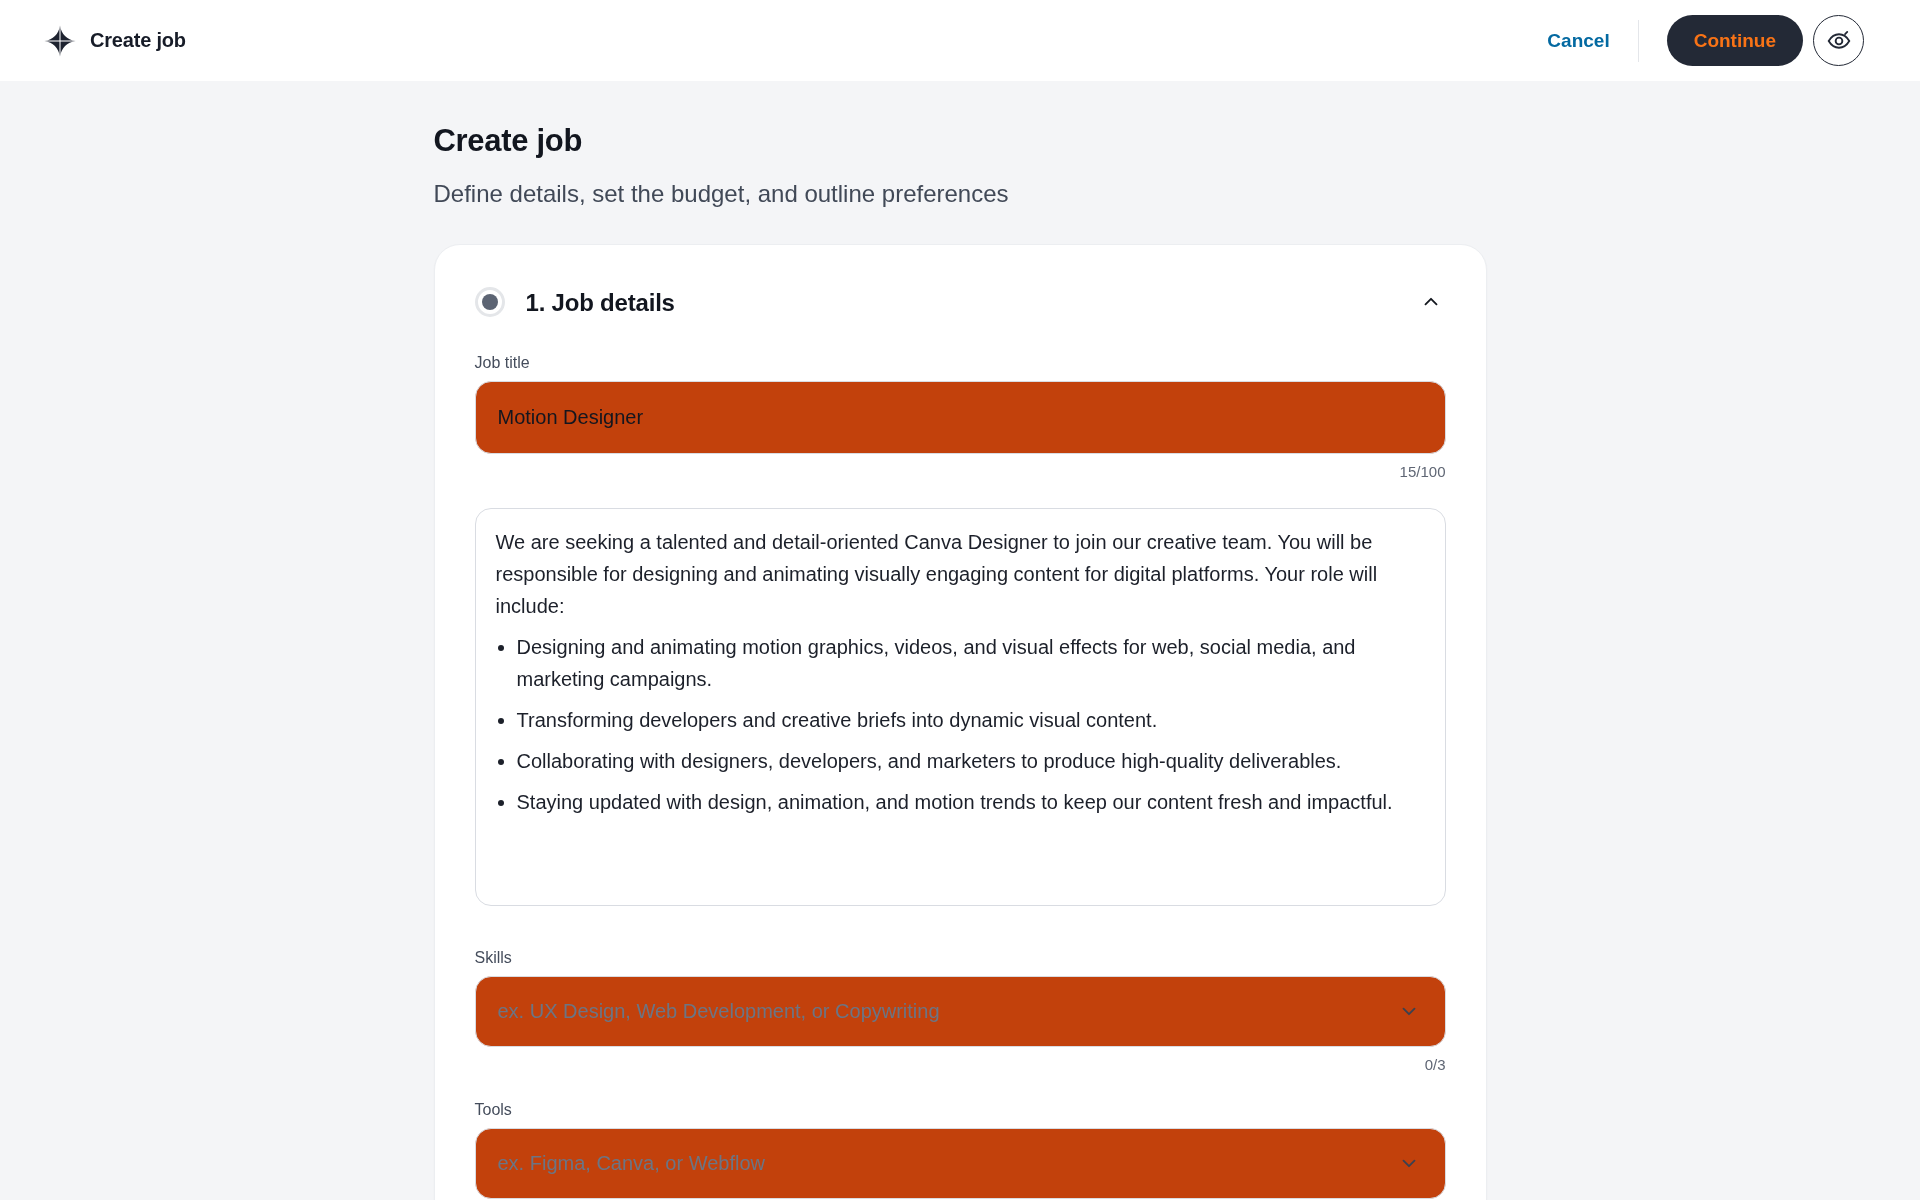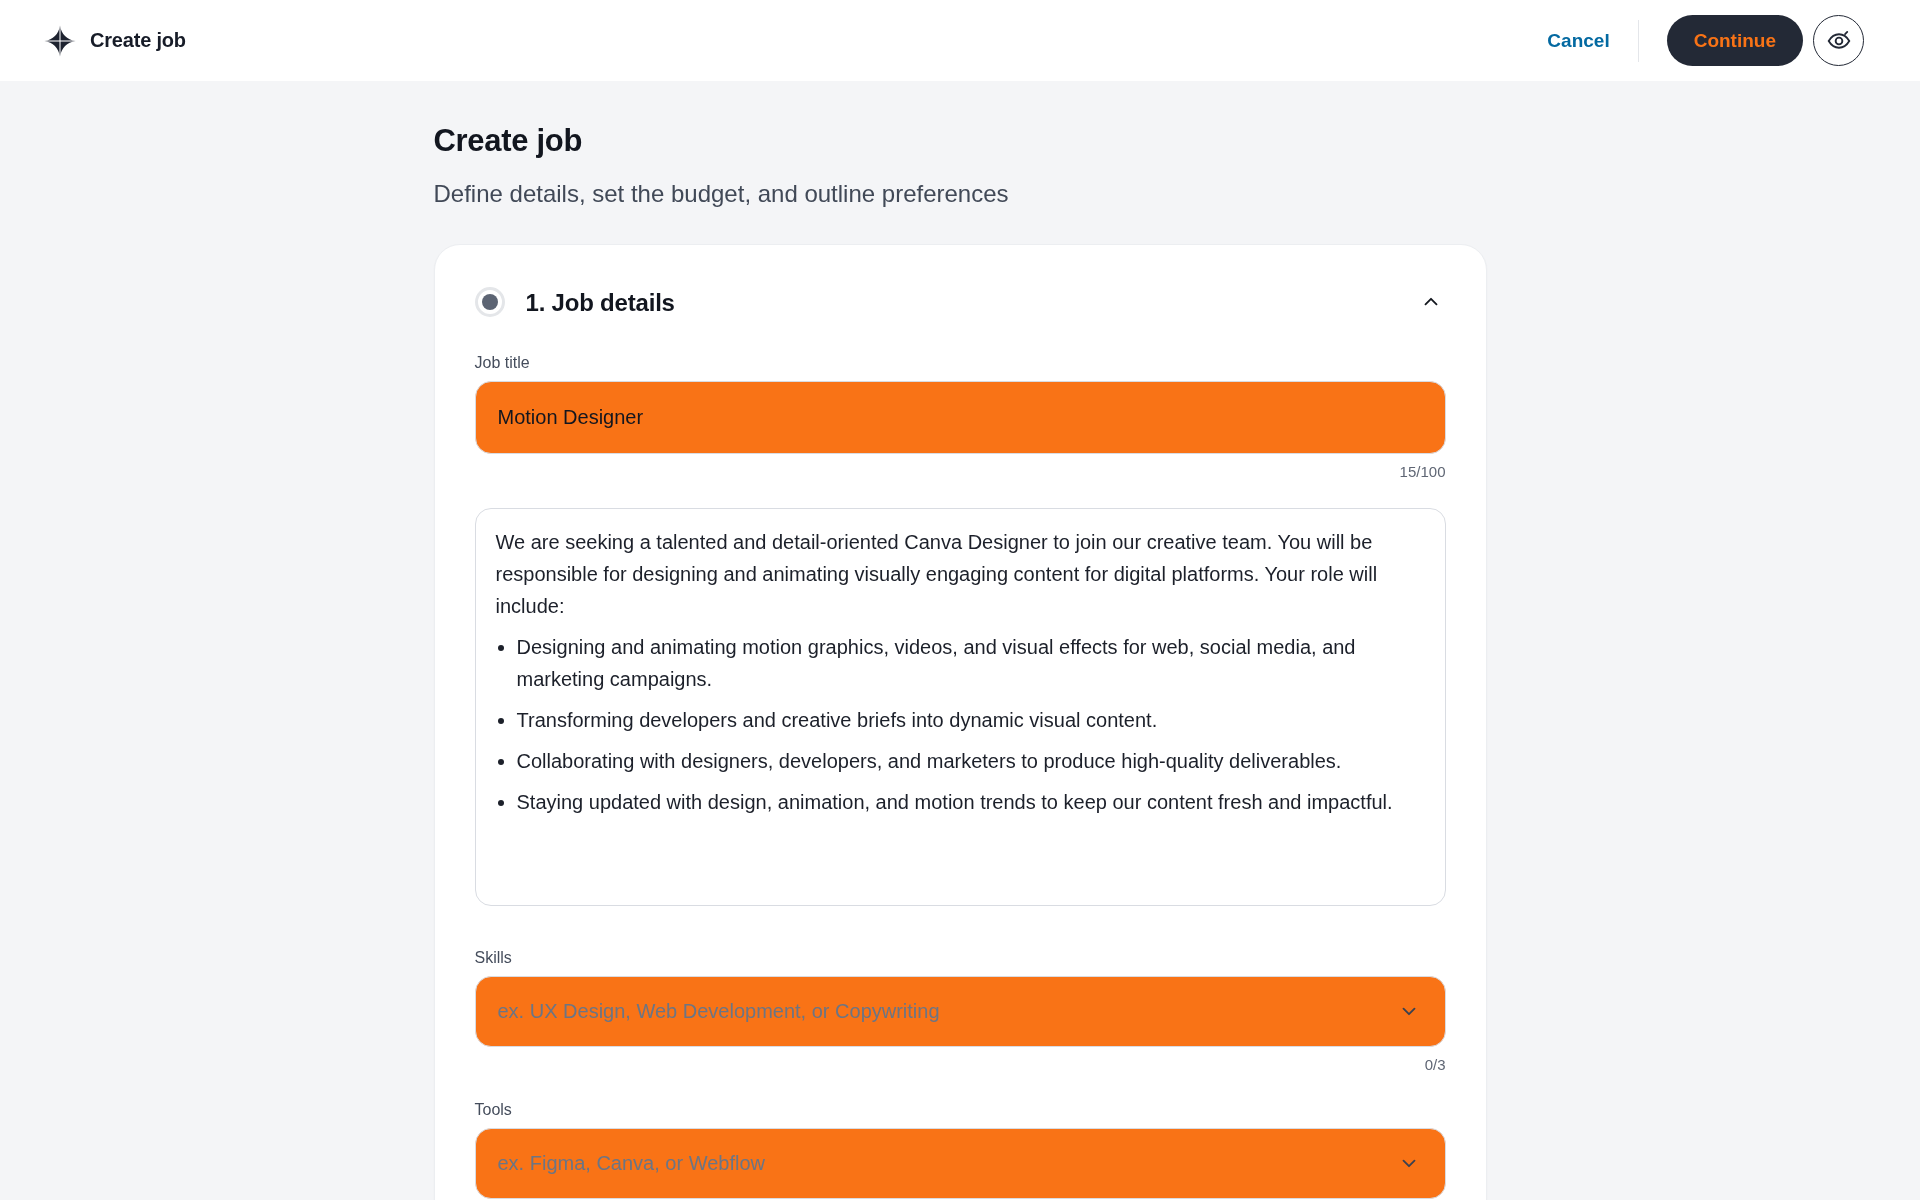--- a/index.html
+++ b/index.html
@@ -91,21 +91,21 @@
 
   
   .field { margin-top: 37px; }
   .field-label {
     font-size: 16px; font-weight: 500; color: #454d5c;
     margin-bottom: 9px;
   }
   .text-input {
     display: block; width: 100%; height: 73px;
     border: 1px solid #d9dce2; border-radius: 16px;
-    background: #f97316;
+    background: #c2410c;
     padding: 0 22px;
     font-size: 20px; color: #13161f;
     font-family: inherit;
     outline: none;
   }
   .text-input::placeholder { color: #6b7585; opacity: 1; }
   .counter-row {
     display: flex; justify-content: flex-end;
     margin-top: 9px;
     font-size: 15px; color: #5f6674;

